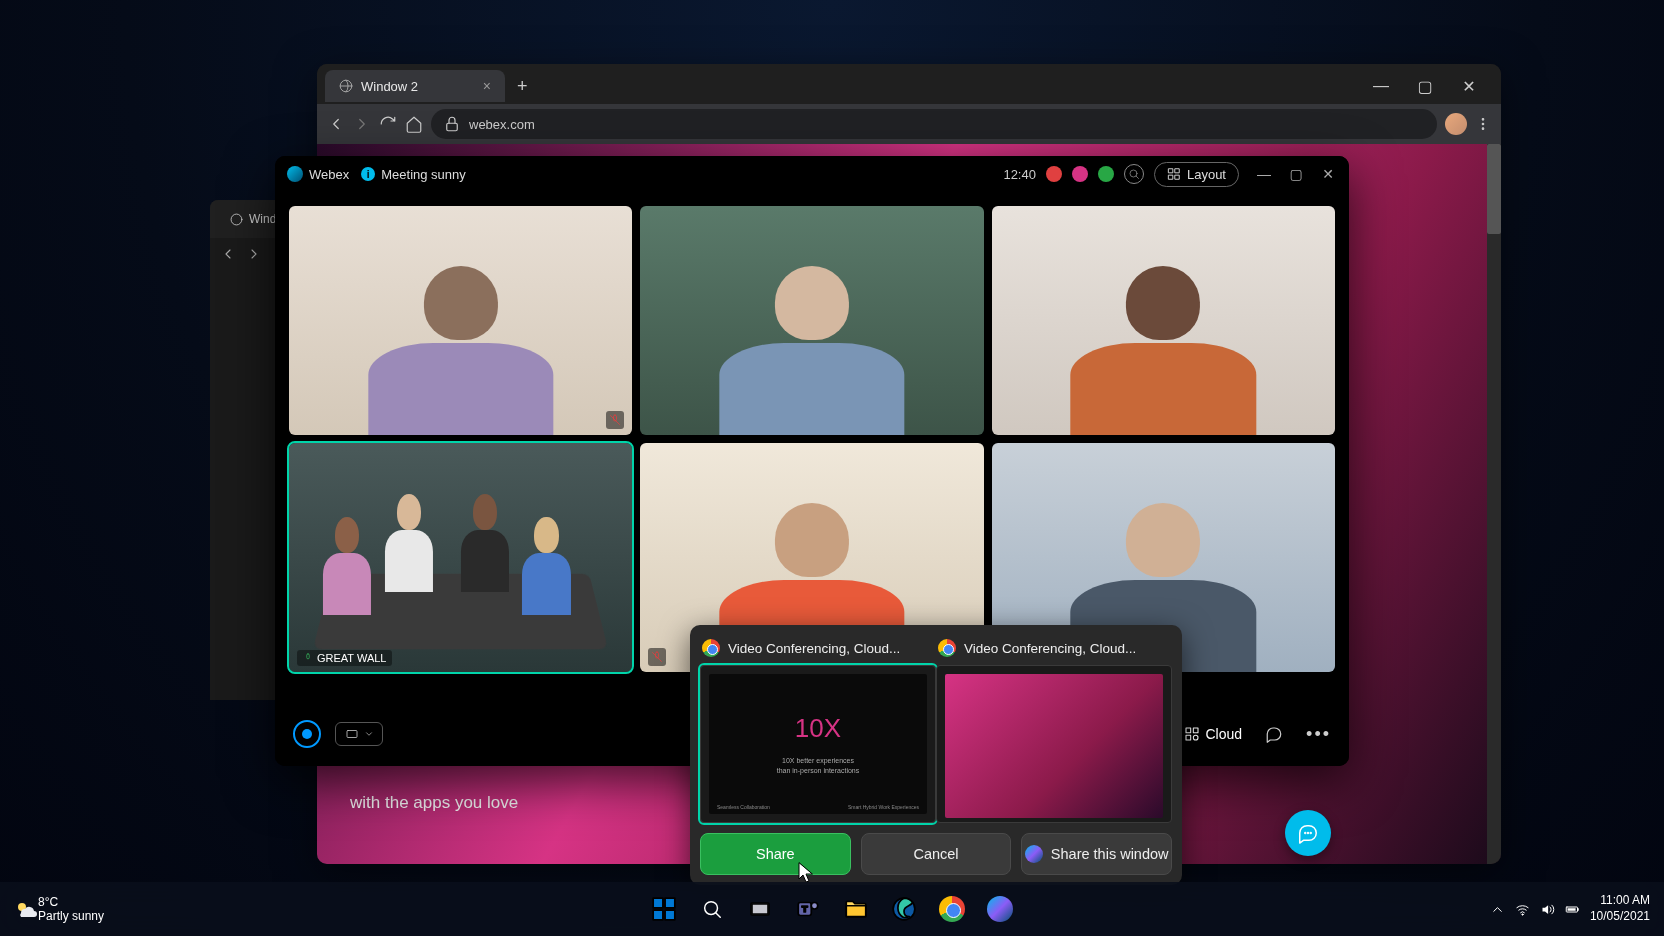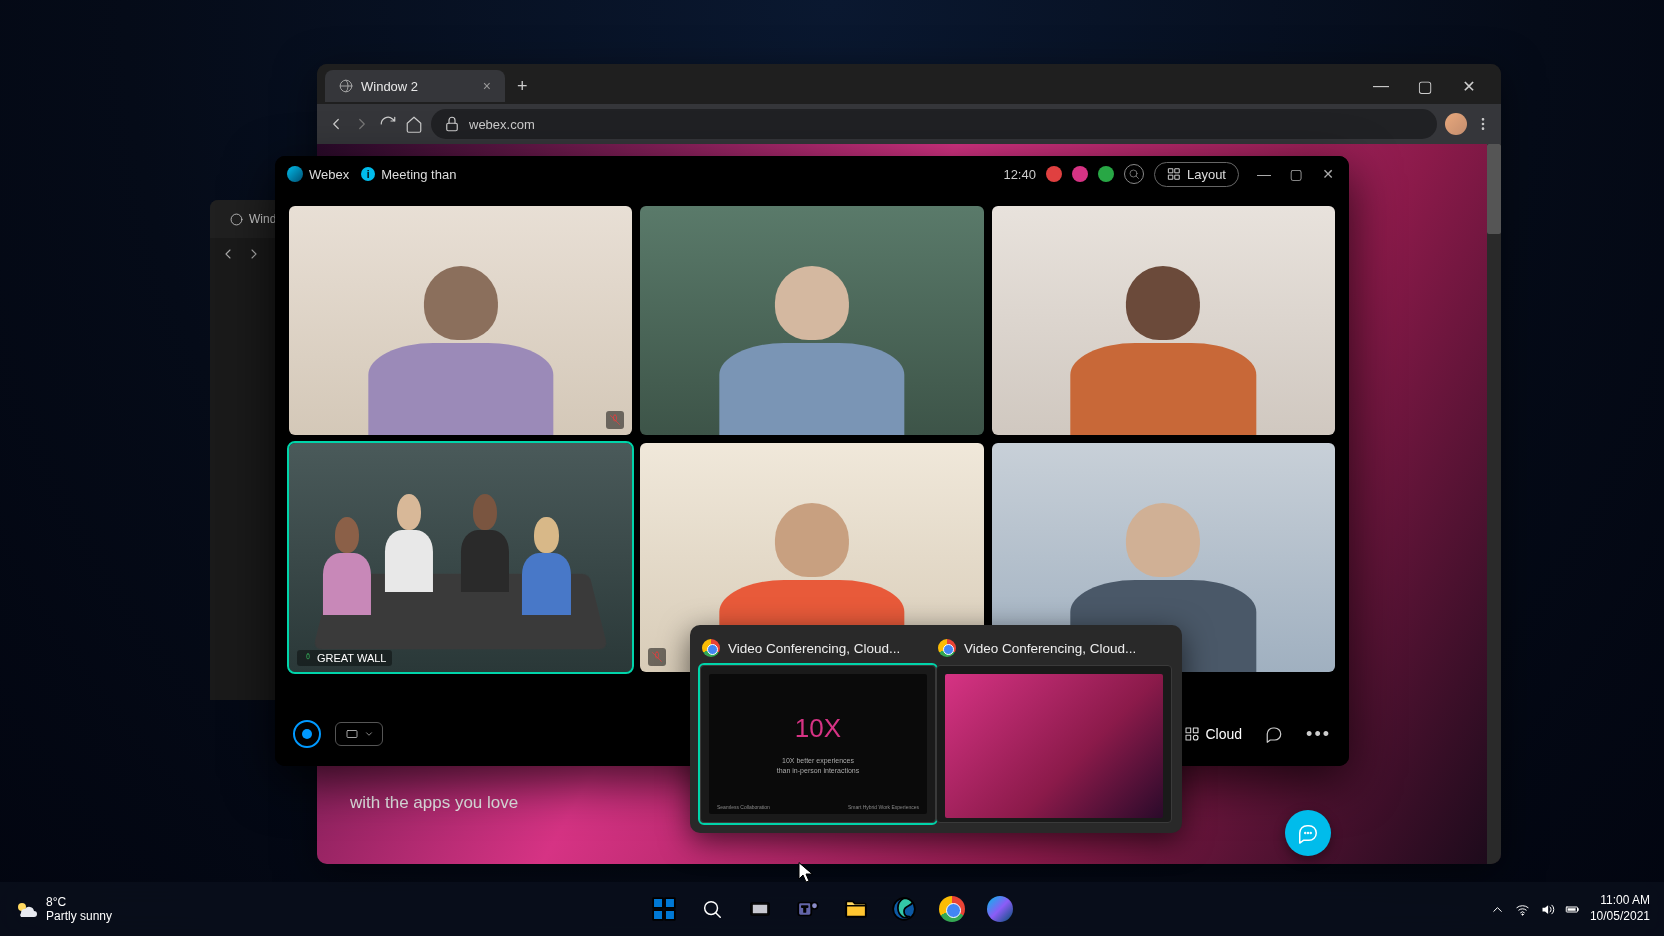--- a/index.html
+++ b/index.html
@@ -116,21 +116,21 @@
 
 
 .chat-bubble{position:absolute;left:1285px;top:810px;width:46px;height:46px;border-radius:50%;background:#00bceb;display:flex;align-items:center;justify-content:center;cursor:pointer;box-shadow:0 4px 12px rgba(0,0,0,.4)}
 .chat-bubble svg{width:22px;height:22px}
 
 
 .cursor{position:absolute;left:798px;top:862px;pointer-events:none}
 
 
 .taskbar{position:absolute;bottom:0;left:0;width:100%;height:54px;background:rgba(10,15,28,.78);backdrop-filter:blur(20px);display:flex;align-items:center;padding:0 14px}
-.weather{display:flex;align-items:center;gap:8px;color:#fff;font-size:12px}
+.weather{display:flex;align-items:center;color:#fff;font-size:12px}
 .weather-icon{width:24px;height:24px}
 .weather-text{line-height:1.2}
 .taskbar-center{position:absolute;left:50%;transform:translateX(-50%);display:flex;gap:8px;align-items:center}
 .taskbar-icon{width:40px;height:40px;display:flex;align-items:center;justify-content:center;border-radius:4px;cursor:pointer}
 .start-icon{width:26px;height:26px}
 .taskbar-right{margin-left:auto;display:flex;align-items:center;gap:10px;color:#fff;font-size:12px}
 .sys-icons{display:flex;gap:10px;align-items:center}
 .sys-icons svg{width:15px;height:15px}
 .clock{text-align:right;line-height:1.3}
 
@@ -214,21 +214,21 @@
 </div>
 
 <div class="webex">
   <div class="webex-header">
     <div class="webex-logo">
       <div class="webex-logo-icon"></div>
       <span>Webex</span>
     </div>
     <div class="meeting-info">
       <div class="info-dot">i</div>
-      <span>Meeting than</span>
+      <span>Meeting sunny</span>
     </div>
     <div class="webex-header-right">
       <span class="time">12:40</span>
       <div class="rec-dot"></div>
       <div class="status-dot sd-pink"></div>
       <div class="status-dot sd-green"></div>
       <div class="zoom-control">
         <svg width="12" height="12" viewBox="0 0 24 24">
             <circle cx="11" cy="11" r="7"></circle>
             <path d="M21 21l-5-5"></path>
@@ -387,20 +387,32 @@
     <div class="share-item">
       <div class="share-item-header">
         <div class="chrome-icon"></div>
         <span>Video Conferencing, Cloud...</span>
       </div>
       <div class="share-thumb">
         <div class="thumb-content-2"></div>
       </div>
     </div>
   </div>
+  <div class="share-actions">
+    <button class="btn btn-share">
+        <span>Share</span>
+      </button>
+    <button class="btn btn-cancel">
+        <span>Cancel</span>
+      </button>
+    <button class="btn btn-share-window">
+      <div class="webex-icon-small"></div>
+      <span>Share this window</span>
+    </button>
+  </div>
 </div>
 
 <svg class="cursor" width="16" height="22" viewBox="0 0 16 22">
   <path d="M1 1l0 16 4-4 3 7 3-1-3-7 6 0z" fill="#fff" stroke="#000" stroke-width="1"></path>
 </svg>
 
 <div class="chat-bubble">
   <svg viewBox="0 0 24 24" style="color:#fff">
       <path d="M21 12a8 8 0 01-8 8H7l-4 3V12a8 8 0 018-8h2a8 8 0 018 8z"></path>
       <circle cx="9" cy="12" r=".5" fill="#fff"></circle>

